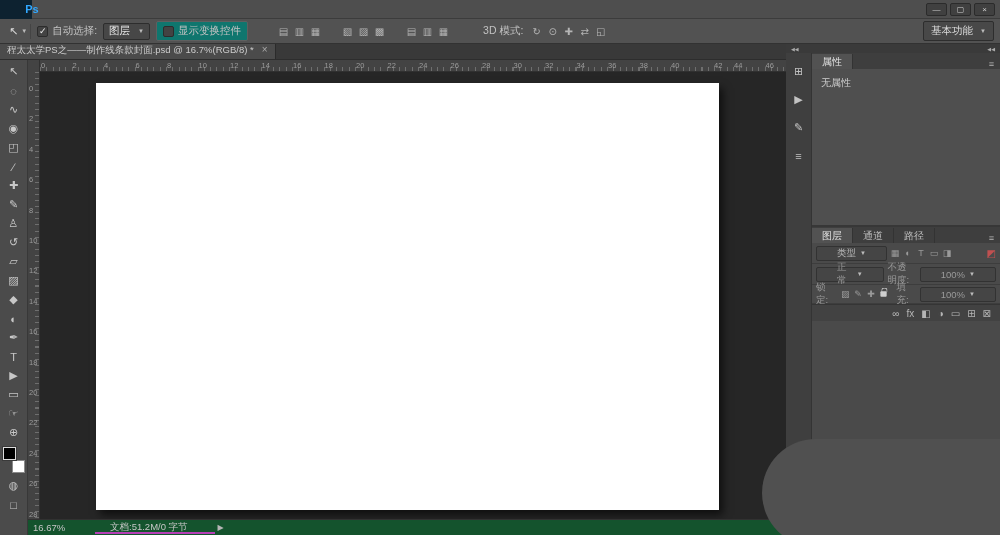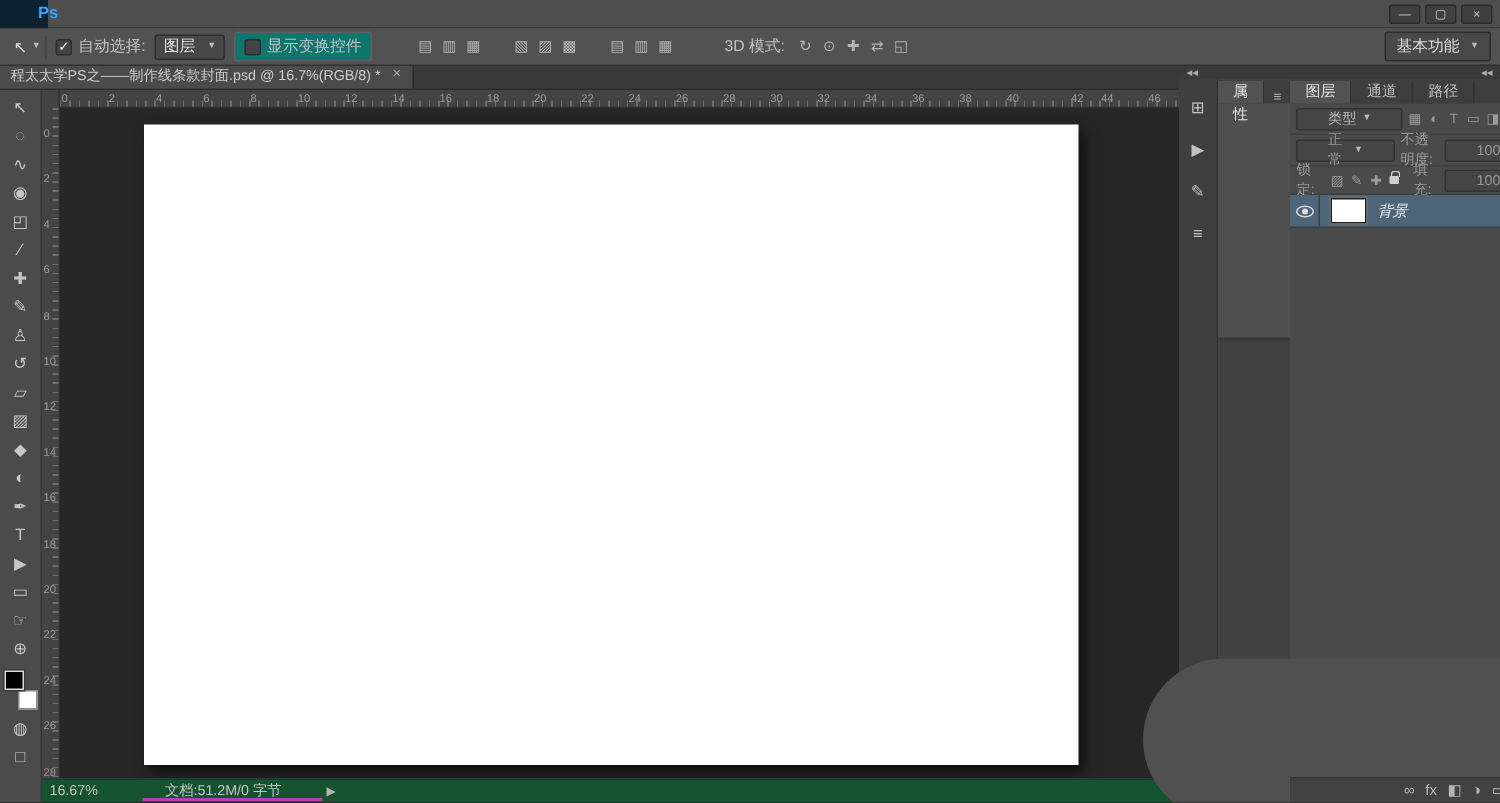--- a/index.html
+++ b/index.html
@@ -56,21 +56,21 @@
   .status-zoom{min-width:52px;}
   .status-doc{margin-left:25px;}
   .status-flyout{margin-left:30px;color:#b5b5b5;font-size:8px;}
   .artifact{position:absolute;left:95px;top:532px;width:120px;height:2px;background:var(--artifact,#b63fb6);z-index:55;}
 
   
   .rightdock{position:absolute;top:44px;right:0;width:214px;bottom:0;background:#414141;}
   .dock-header{position:absolute;top:0;left:0;right:0;height:9px;background:#3a3a3a;display:flex;justify-content:space-between;align-items:center;padding:0 5px;font-size:5px;color:#ababab;}
   .dock-strip{position:absolute;left:0;top:9px;width:26px;bottom:0;background:#3f3f3f;border-right:1px solid #343434;display:flex;flex-direction:column;align-items:center;padding-top:10px;gap:11px;}
   .dock-icon{width:20px;height:17px;display:flex;align-items:center;justify-content:center;color:#c2c2c2;font-size:11px;}
-  .panels{position:absolute;left:26px;top:9px;right:0;bottom:0;display:flex;flex-direction:row;}
+  .panels{position:absolute;left:26px;top:9px;right:0;bottom:0;display:flex;flex-direction:column;}
   .panel-tabs{height:16px;background:#3e3e3e;display:flex;align-items:flex-end;}
   .panel-tab{padding:0 10px;font-size:10px;color:#bfbfbf;background:#3e3e3e;height:15px;line-height:15px;border-right:1px solid #333;}
   .panel-tab.active{background:#525252;color:#e3e3e3;}
   .panel-menu{margin-left:auto;color:#b5b5b5;font-size:9px;padding:0 6px;}
   .props-panel{height:174px;background:#4f4f4f;border-bottom:2px solid #373737;display:flex;flex-direction:column;}
   .props-body{flex:1;padding:7px 9px;font-size:10px;color:#cfcfcf;}
   .layers-panel{flex:1;display:flex;flex-direction:column;background:#4a4a4a;}
   .filter-row,.blend-row,.lock-row{display:flex;align-items:center;padding:0 4px;border-bottom:1px solid #3d3d3d;font-size:9.5px;color:#b9b9b9;}
   .filter-row{height:21px;gap:2px;}
   .blend-row{height:21px;gap:4px;}
@@ -261,20 +261,21 @@
         <div class="dock-icon">✎</div>
         <div class="dock-icon">≡</div>
       </div>
     <div class="panels">
 
       <section class="props-panel">
         <div class="panel-tabs">
           <span class="panel-tab active">属性</span>
           <span class="panel-menu">≡</span>
         </div>
+        <div class="props-body">无属性</div>
       </section>
 
       <section class="layers-panel">
         <div class="panel-tabs">
           <span style="display:flex;align-items:flex-end;">
               <span class="panel-tab active">图层</span>
               <span class="panel-tab">通道</span>
               <span class="panel-tab">路径</span>
             </span>
           <span class="panel-menu">≡</span>
@@ -311,30 +312,20 @@
               <span class="mini-icon lock-mini dim">✎</span>
               <span class="mini-icon lock-mini dim">✚</span>
             </span>
           <span class="lock-icon" style="transform:scale(.9);"></span>
           <span class="dim" style="margin-left:6px;">填充:</span>
           <span class="small-dd dim">
             <span>100%</span>
             <span class="caret">▼</span>
           </span>
         </div>
-        <div class="layers-list">
-            <div class="layer-row selected">
-              <span class="eye-well">
-                <span class="eye"></span>
-              </span>
-              <span class="layer-thumb"></span>
-              <span class="layer-name">背景</span>
-              <span class="lock-icon layer-lock"></span>
-            </div>
-          </div>
         <div class="layers-bottom">
           <span style="display:flex;gap:7px;">
               <span class="bottom-icon">∞</span>
               <span class="bottom-icon">fx</span>
               <span class="bottom-icon">◧</span>
               <span class="bottom-icon">◑</span>
               <span class="bottom-icon">▭</span>
               <span class="bottom-icon">⊞</span>
               <span class="bottom-icon">⊠</span>
             </span>

